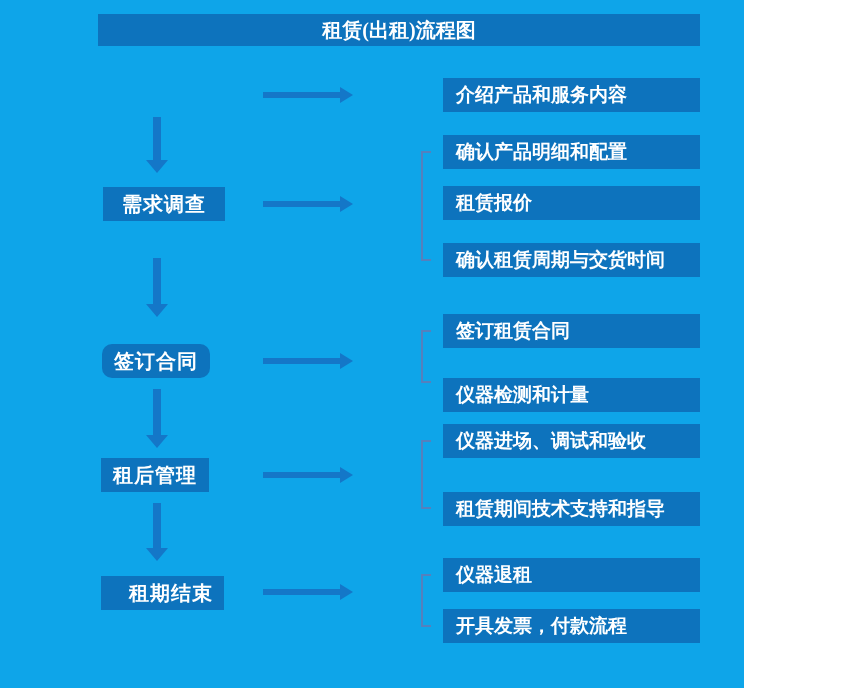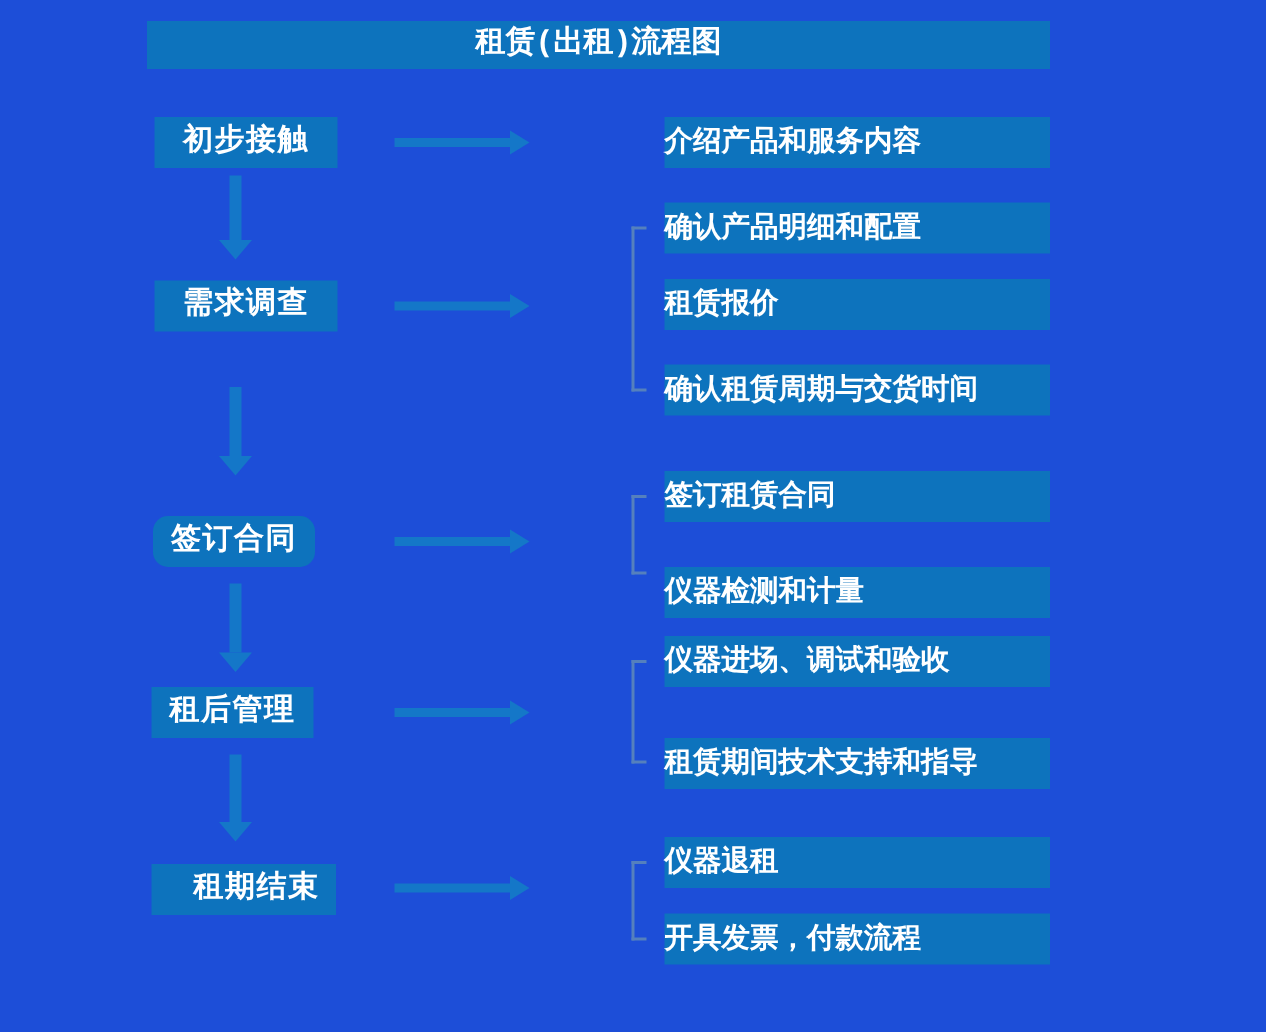--- a/index.html
+++ b/index.html
@@ -1,41 +1,41 @@
 <!DOCTYPE html>
 <html style="--box-blue: #0d73bd; --arrow-blue: #1477c8; --bracket-blue: #5580bd;"><head>
 <meta charset="utf-8">
 <style>
   html,body{margin:0;padding:0;background:#ffffff;}
   .canvas{
     position:relative;
-    width:844px;height:688px;
-    background:#1d4ed8;
-    font-family:Liberation Mono, monospace;
+    width:744px;height:688px;
+    background:#0ea5e9;
+    font-family:Liberation Serif, serif;
     overflow:hidden;
   }
   .title-bar{
     position:absolute;left:98px;top:14px;width:602px;height:32px;
     background:var(--box-blue);
     color:#ffffff;font-weight:bold;font-size:20px;
     line-height:32px;text-align:center;
   }
   .stage{
     position:absolute;height:34px;
     background:var(--box-blue);
     color:#ffffff;font-weight:bold;font-size:20px;
     line-height:34px;text-align:center;
     letter-spacing:1px;
   }
   .detail{
     position:absolute;left:443px;width:257px;height:34px;
     box-sizing:border-box;
     background:var(--box-blue);
     color:#ffffff;font-weight:bold;font-size:19px;
-    line-height:34px;
+    line-height:34px;padding-left:13px;
     white-space:nowrap;
   }
   
   .varrow{
     position:absolute;width:22px;
     display:flex;flex-direction:column;align-items:center;
   }
   .vshaft{width:8px;flex:1;background:var(--arrow-blue);}
   .vhead{
     width:0;height:0;
@@ -66,21 +66,20 @@
 </style>
 </head>
 <body>
 
 <div class="canvas">
 
   <div class="title-bar">
     <span>租赁(出租)流程图</span>
   </div>
 
-  <div class="stage" style="left:103px;top:78px;width:122px;">初步接触</div>
   <div class="stage" style="left:103px;top:187px;width:122px;">需求调查</div>
   <div class="stage" style="left:102px;top:344px;width:108px;border-radius:10px;">签订合同</div>
   <div class="stage" style="left:101px;top:458px;width:108px;">租后管理</div>
   <div class="stage" style="left:101px;top:576px;width:106px;padding-left:17px;">租期结束</div>
 
   <div class="varrow" style="left:146px;top:117px;height:56px;">
     <div class="vshaft"></div>
     <div class="vhead"></div>
   </div>
   <div class="varrow" style="left:146px;top:258px;height:59px;">

